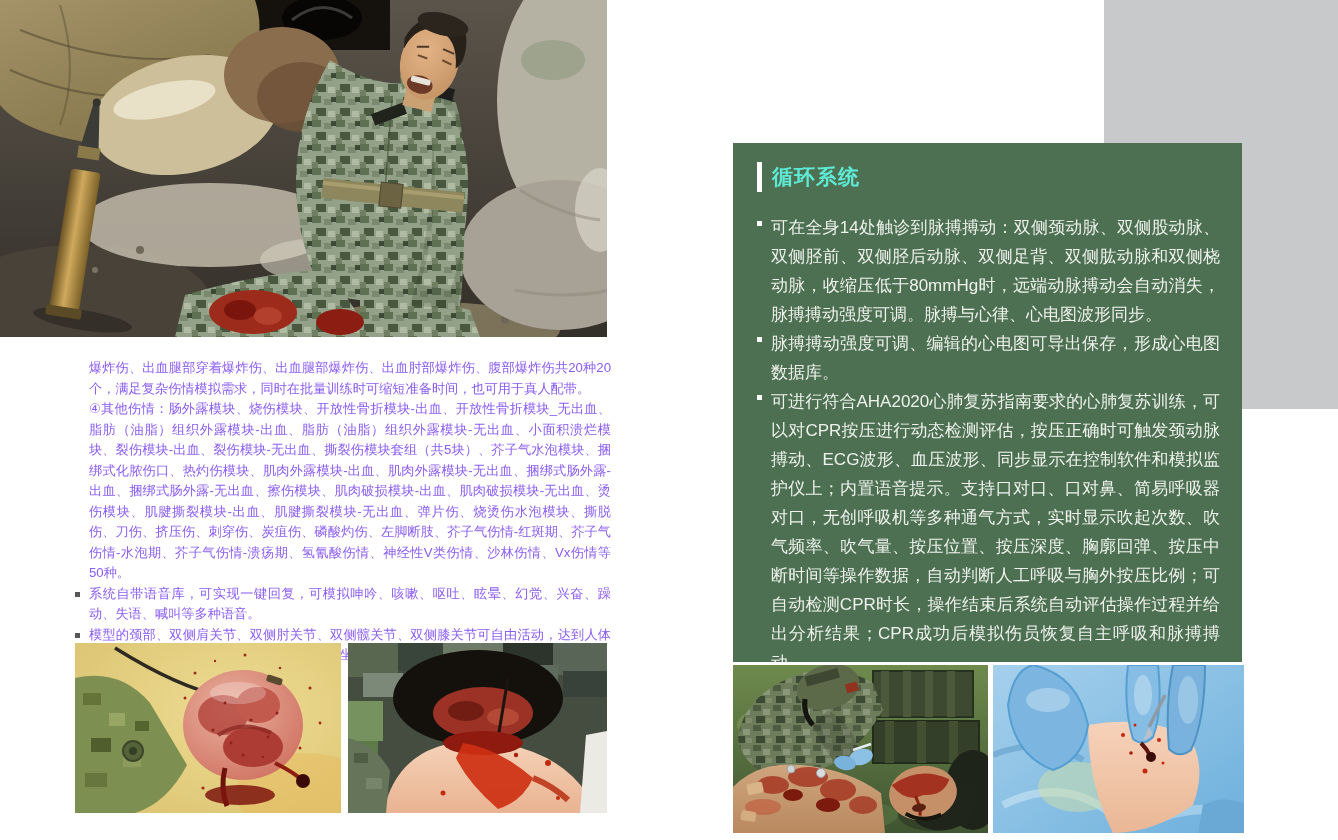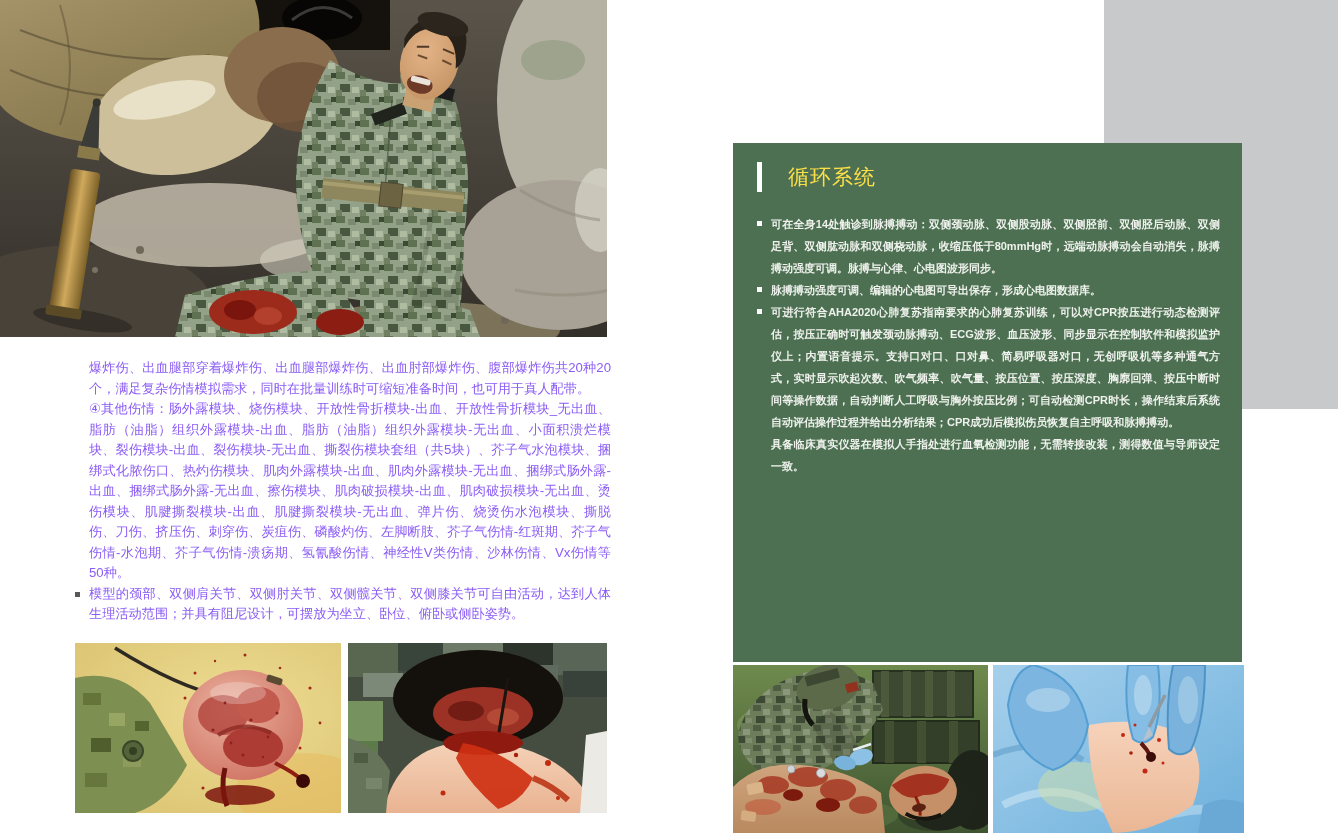--- a/index.html
+++ b/index.html
@@ -35,25 +35,25 @@
   .gray-rect{position:absolute;left:1104px;top:0;width:234px;height:409px;background:#c8c9ca;}
 
   
   .green-panel{
     position:absolute;left:733px;top:143px;width:509px;height:519px;
     background:#4d7052;overflow:hidden;color:#eef1ec;
   }
   .panel-title-row{display:flex;align-items:center;margin:19px 0 0 24px;height:30px;}
   .title-bar{width:5px;height:30px;background:#ffffff;margin-right:10px;}
   .panel-title-row h2{
-    margin:16px;font-size:21px;font-weight:normal;color:#fde047;letter-spacing:1px;
+    margin:0;font-size:21px;font-weight:bold;color:#5eead4;letter-spacing:1px;
   }
   .green-panel ul{
     list-style:none;margin:21px 0 0 0;padding:0 22px 0 38px;
-    font-size:11px;line-height:22px;text-align:justify;font-weight:bold;
+    font-size:17px;line-height:29px;text-align:justify;
   }
   .green-panel li{position:relative;margin:0;}
   .green-panel .sq{
     position:absolute;left:-14px;top:8px;width:5px;height:5px;background:#ffffff;
   }
 
   
   .photo-br1{left:733px;top:665px;width:255px;height:168px;}
   .photo-br2{left:993px;top:665px;width:251px;height:168px;}
 </style>
@@ -162,21 +162,21 @@
         <path d="M66,146 L84,146 L78,102 Q75,96 72,102 Z" fill="#3b3b37"></path>
         <circle cx="75" cy="101" r="4" fill="#33332f"></circle>
         <rect x="57" y="308" width="36" height="10" rx="2" fill="#5b4a26"></rect>
       </g>
     </svg>
   </div>
 
   <section class="left-text">
     <p><span>爆炸伤、出血腿部穿着爆炸伤、出血腿部爆炸伤、出血肘部爆炸伤、腹部爆炸伤共20种20个，满足复杂伤情模拟需求，同时在批量训练时可缩短准备时间，也可用于真人配带。</span></p>
     <p><span>④其他伤情：肠外露模块、烧伤模块、开放性骨折模块-出血、开放性骨折模块_无出血、脂肪（油脂）组织外露模块-出血、脂肪（油脂）组织外露模块-无出血、小面积溃烂模块、裂伤模块-出血、裂伤模块-无出血、撕裂伤模块套组（共5块）、芥子气水泡模块、捆绑式化脓伤口、热灼伤模块、肌肉外露模块-出血、肌肉外露模块-无出血、捆绑式肠外露-出血、捆绑式肠外露-无出血、擦伤模块、肌肉破损模块-出血、肌肉破损模块-无出血、烫伤模块、肌腱撕裂模块-出血、肌腱撕裂模块-无出血、弹片伤、烧烫伤水泡模块、撕脱伤、刀伤、挤压伤、刺穿伤、炭疽伤、磷酸灼伤、左脚断肢、芥子气伤情-红斑期、芥子气伤情-水泡期、芥子气伤情-溃疡期、氢氰酸伤情、神经性V类伤情、沙林伤情、Vx伤情等50种。</span></p>
-    <p><span class="sq"></span></p>
+    <p><span class="sq"></span><span>系统自带语音库，可实现一键回复，可模拟呻吟、咳嗽、呕吐、眩晕、幻觉、兴奋、躁动、失语、喊叫等多种语音。</span></p>
     <p><span class="sq"></span><span>模型的颈部、双侧肩关节、双侧肘关节、双侧髋关节、双侧膝关节可自由活动，达到人体生理活动范围；并具有阻尼设计，可摆放为坐立、卧位、俯卧或侧卧姿势。</span></p>
   </section>
 
   <div class="photo photo-bl1">
     <svg viewBox="0 0 266 170" preserveAspectRatio="none">
       <defs>
         <radialGradient id="gSkinY" cx="0.6" cy="0.4" r="0.9">
           <stop offset="0" stop-color="#eedc92"></stop>
             <stop offset="1" stop-color="#d8c06d"></stop>
         </radialGradient>

